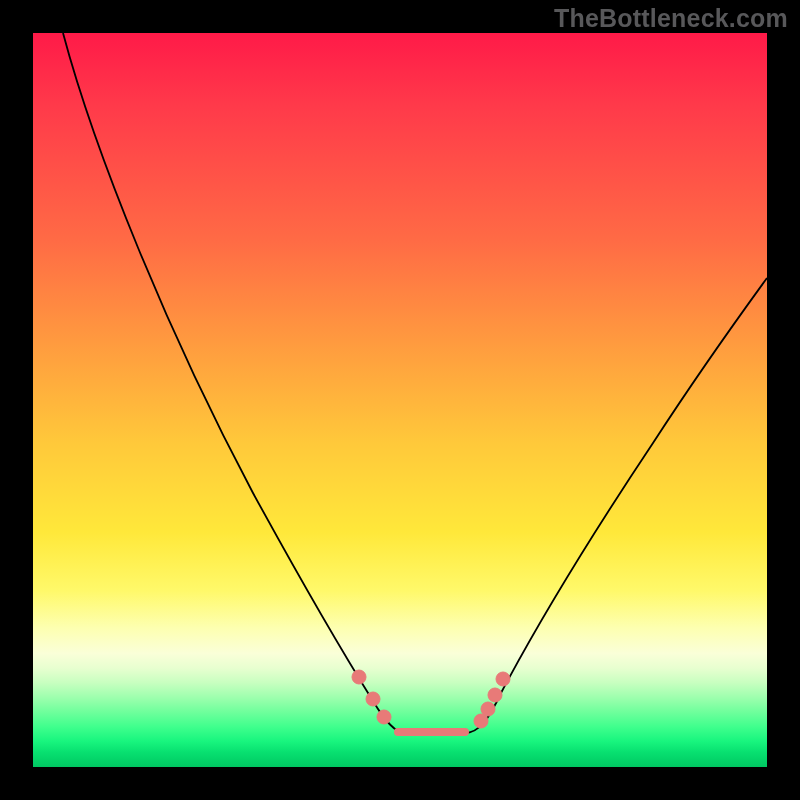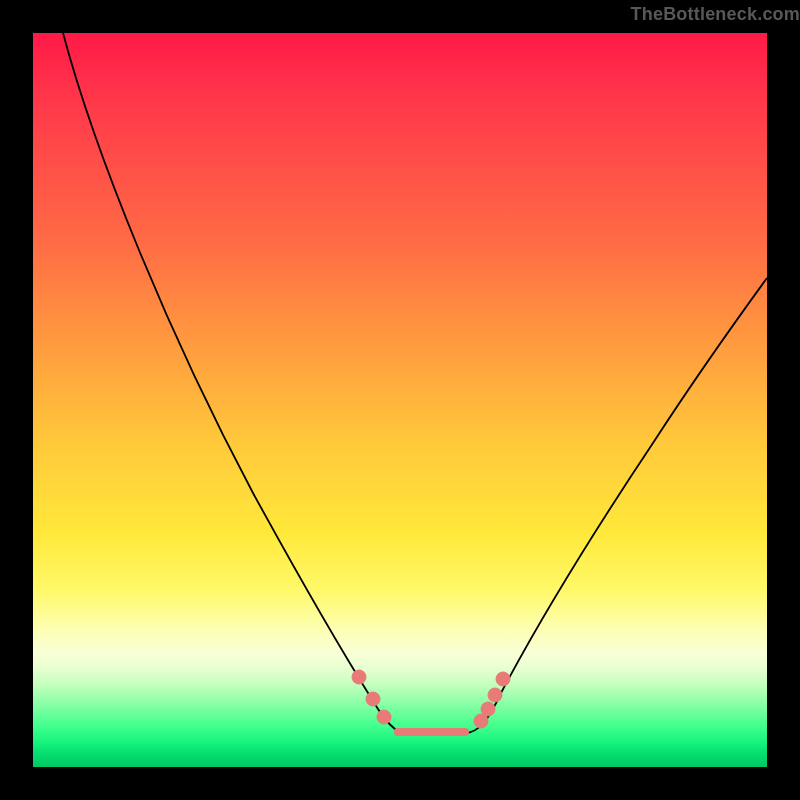--- a/index.html
+++ b/index.html
@@ -42,23 +42,23 @@
       #6fff9c 92.5%,
       #40ff8d 94.5%,
       #18f57e 96.5%,
       #08e070 98%,
       #00c862 100%
     );
   }
   .attribution {
     position: absolute;
     top: 4px;
-    right: 0;
+    right: 12px;
     font-family: Arial, Helvetica, sans-serif;
-    font-size: 18px;
+    font-size: 25px;
     font-weight: 600;
     color: #58585a;
     letter-spacing: 0.2px;
     margin-left: 28px;
   }
   svg.curve {
     position: absolute;
     left: 0;
     top: 0;
     width: 734px;

